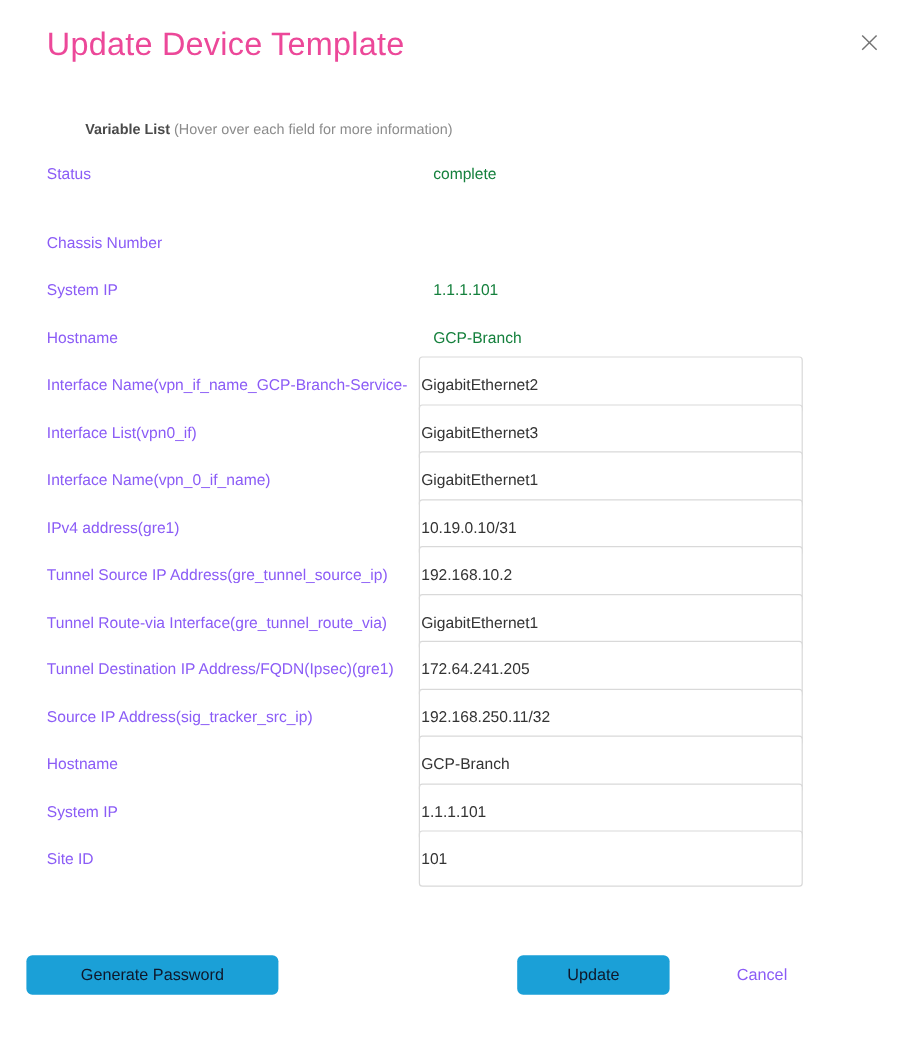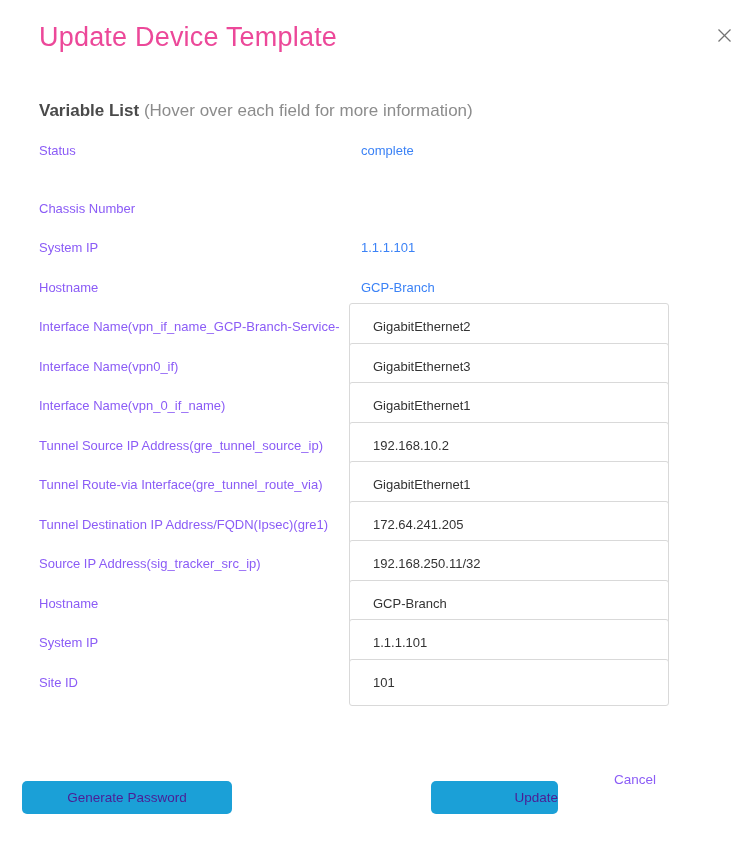--- a/index.html
+++ b/index.html
@@ -23,22 +23,23 @@
   .dialog-title {
     margin-top: 22px;
     font-size: 27px;
     font-weight: 300;
     color: #ec4899;
     letter-spacing: 0.2px;
   }
 
   .section-heading {
     margin-top: 48px;
-    font-size: 17px;
+    font-size: 12px;
     color: #8c8c8c;
+    margin-left: 32px;
   }
   .section-heading .strong { font-weight: bold; color: #4a4a4a; }
 
   .rows { margin-top: 15px; }
 
   .row {
     display: flex;
     align-items: center;
     height: 29px;
     margin-bottom: 10.5px;
@@ -49,56 +50,55 @@
     width: 310px;
     flex: 0 0 310px;
     font-size: 13px;
     color: #8b5cf6;
     white-space: nowrap;
     overflow: hidden;
   }
 
   .row-value {
     font-size: 13px;
-    color: #3b82f6;
+    color: #15803d;
     padding-left: 12px;
   }
 
   .row-input {
     width: 320px;
     height: 47px;
     border: 1px solid #d9d9d9;
     border-radius: 3px;
-    padding: 0 23px;
+    padding: 0 1px;
     font-size: 13px;
     color: #333333;
     font-family: "Liberation Sans", sans-serif;
     outline: none;
     background: #fff;
   }
 
   .footer {
     position: relative;
     height: 33px;
     margin-top: 66px;
   }
   .btn {
     position: absolute; top: 0;
     height: 33px;
     border: none;
     border-radius: 5px;
     background: #1ba0d7;
-    color: #4c1d95;
+    color: #0f172a;
     font-size: 13.5px;
     font-family: "Liberation Sans", sans-serif;
     cursor: pointer;
-    margin-top: 18px;
   }
   .btn-generate { left: 22px; width: 210px; }
-  .btn-update { left: 431px; width: 127px; text-align: right; }
+  .btn-update { left: 431px; width: 127px; }
   .link-cancel {
     position: absolute; top: 0; left: 614px;
     height: 33px; line-height: 33px;
     font-size: 13.5px;
     color: #8b5cf6;
     background: none; border: none;
     font-family: "Liberation Sans", sans-serif;
     cursor: pointer;
   }
 </style>
@@ -139,26 +139,30 @@
       <div class="row">
         <span class="row-label">Hostname</span>
         <span class="row-value">GCP-Branch</span>
       </div>
 
       <div class="row">
         <span class="row-label">Interface Name(vpn_if_name_GCP-Branch-Service-</span>
         <input class="row-input" type="text" value="GigabitEthernet2" style="">
       </div>
       <div class="row">
-        <span class="row-label">Interface Name(vpn0_if)</span>
+        <span class="row-label">Interface List(vpn0_if)</span>
         <input class="row-input" type="text" value="GigabitEthernet3" style="">
       </div>
       <div class="row">
         <span class="row-label">Interface Name(vpn_0_if_name)</span>
         <input class="row-input" type="text" value="GigabitEthernet1" style="">
+      </div>
+      <div class="row">
+        <span class="row-label">IPv4 address(gre1)</span>
+        <input class="row-input" type="text" value="10.19.0.10/31" style="">
       </div>
       <div class="row">
         <span class="row-label">Tunnel Source IP Address(gre_tunnel_source_ip)</span>
         <input class="row-input" type="text" value="192.168.10.2" style="">
       </div>
       <div class="row">
         <span class="row-label">Tunnel Route-via Interface(gre_tunnel_route_via)</span>
         <input class="row-input" type="text" value="GigabitEthernet1" style="">
       </div>
       <div class="row">

